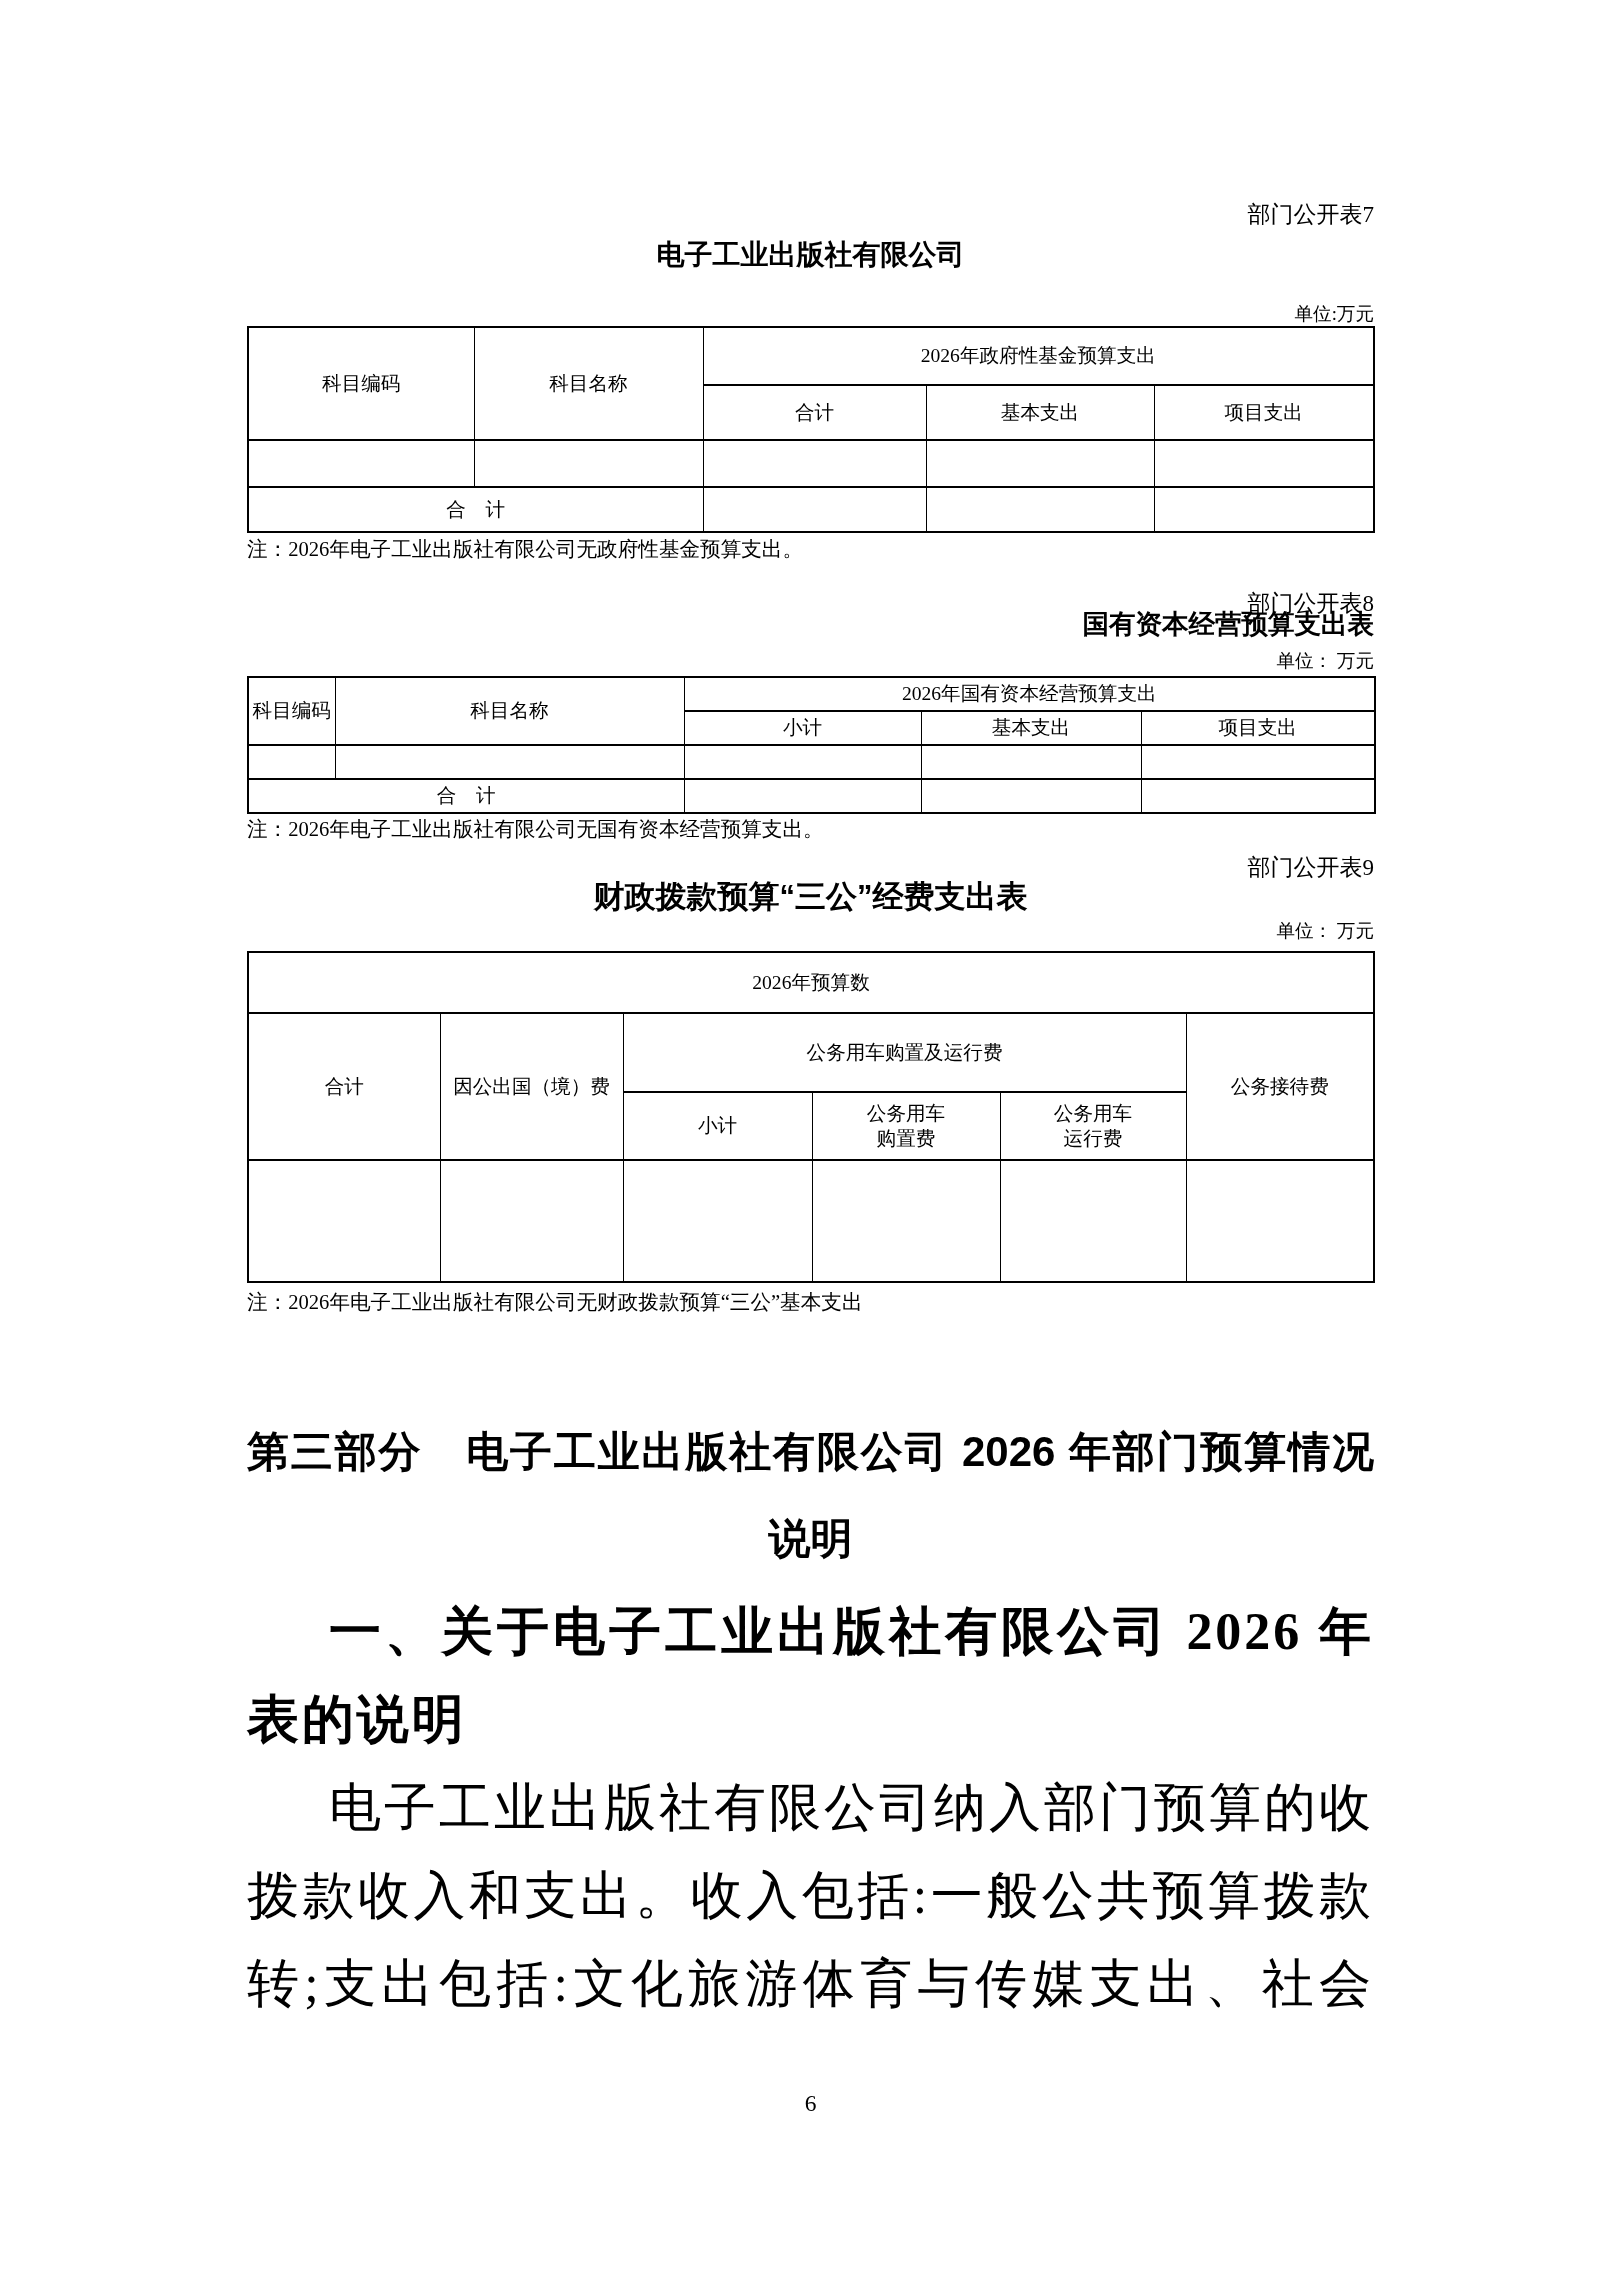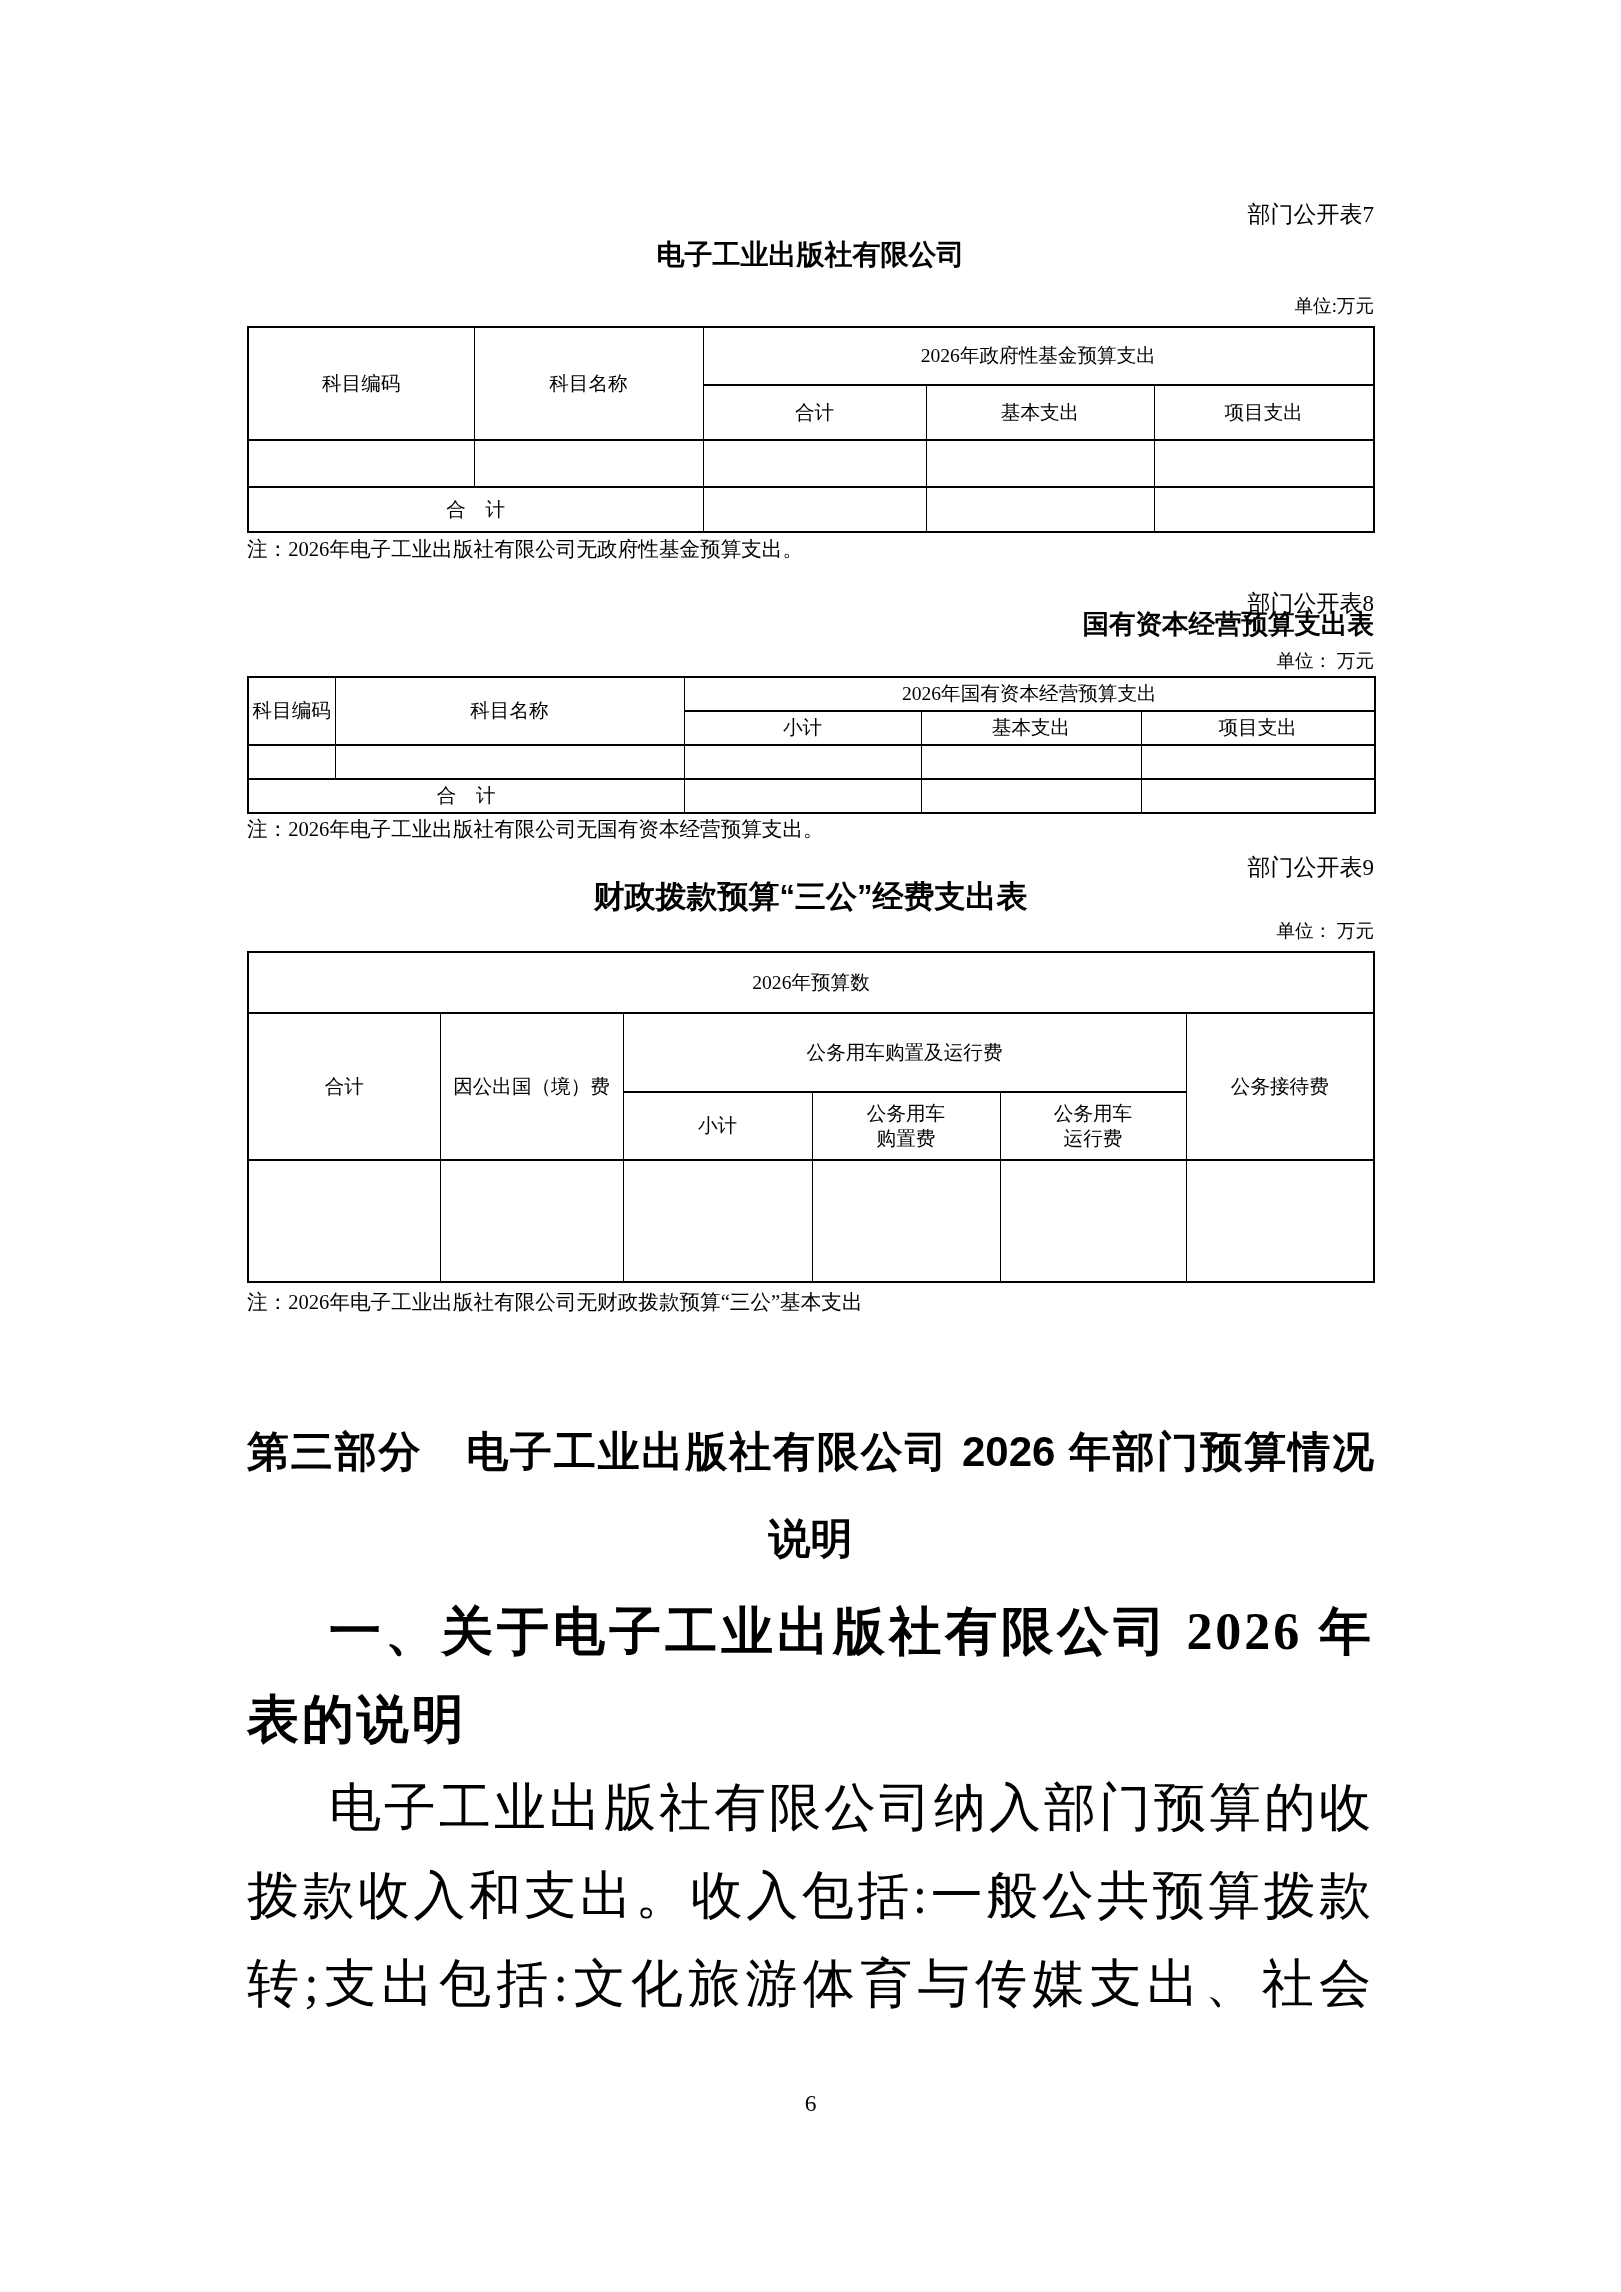--- a/index.html
+++ b/index.html
@@ -35,21 +35,21 @@
     padding:0;overflow:hidden;
   }
   td.pre{white-space:pre-line;}
 
   
   .t1-r1{height:58px;} .t1-r2{height:55px;} .t1-r3{height:47px;} .t1-r4{height:45px;}
   .t2-r{height:34px;}
   .t3-r1{height:61px;} .t3-r2{height:79px;} .t3-r3{height:68px;} .t3-r4{height:122px;}
 
   
-  .pos-c7{top:202px;}  .pos-t1title{top:237px;} .pos-u1{top:294px;}  .pos-tab1{top:326px;}
+  .pos-c7{top:202px;}  .pos-t1title{top:237px;} .pos-u1{top:302px;}  .pos-tab1{top:326px;}
   .pos-n1{top:537px;}
   .pos-c8{top:591px;}  .pos-t2title{top:608px;text-align:right;} .pos-u2{top:649px;}  .pos-tab2{top:676px;}
   .pos-n2{top:817px;}
   .pos-c9{top:855px;}  .pos-t3title{top:876px;} .pos-u3{top:919px;}  .pos-tab3{top:951px;}
   .pos-n3{top:1290px;}
   .pos-head{top:1408px;}
   .pos-p1{top:1588px;}
   .pos-p2{top:1764px;}
   .pos-pageno{top:2089px;}
 

